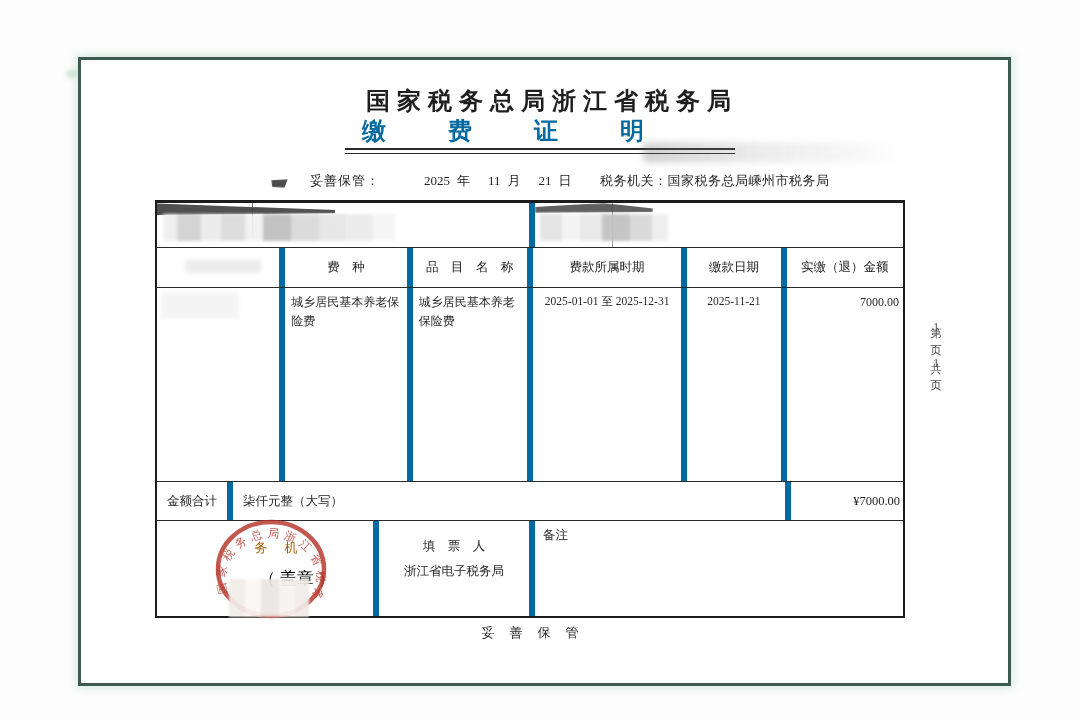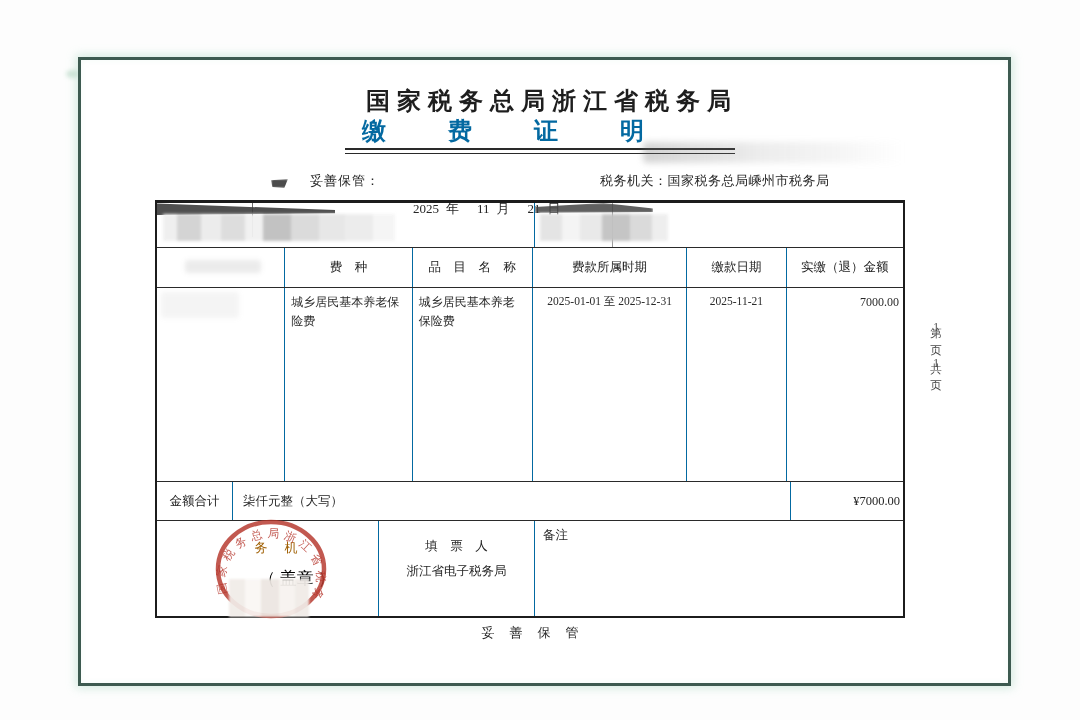--- a/index.html
+++ b/index.html
@@ -19,42 +19,42 @@
   .corner-blob{position:absolute;left:66px;top:70px;width:14px;height:8px;background:#cfe4d8;filter:blur(2px);border-radius:50%;}
 
   
   .title1{position:absolute;left:366px;top:85px;font-size:24px;font-weight:bold;letter-spacing:7px;white-space:nowrap;color:#1e1e1e;}
   .title2{position:absolute;left:362px;top:115px;font-size:24px;font-weight:bold;letter-spacing:62px;white-space:nowrap;color:#0369a1;}
   .dbl-rule{position:absolute;left:345px;top:148px;width:390px;height:3px;border-top:2px solid #2a2a2a;border-bottom:1px solid #2a2a2a;}
 
   
   .info-line{position:absolute;top:172px;left:0;width:1080px;font-size:13px;white-space:nowrap;}
   .info-date-label{position:absolute;left:310px;letter-spacing:1px;}
-  .info-date-vals{position:absolute;left:413px;margin-top:28px;}
+  .info-date-vals{position:absolute;left:424px;}
   .info-date-vals .num{margin-right:7px;}
   .info-date-vals .unit{margin-right:18px;}
   .info-auth{position:absolute;left:600px;letter-spacing:.5px;}
 
   
   .smudge-light{
     position:absolute;left:643px;top:142px;width:262px;height:21px;
     background:linear-gradient(90deg,rgba(110,110,110,.30),rgba(140,140,140,.16) 45%,rgba(160,160,160,.10) 75%,rgba(170,170,170,0));
     filter:blur(3px);border-radius:4px;
   }
   .mark-dark{position:absolute;left:271px;top:179px;width:17px;height:9px;background:#4c4c4c;filter:blur(1px);clip-path:polygon(0 15%,100% 0,78% 100%,8% 90%);}
 
   
   .doc-table{
     position:absolute;left:155px;top:200px;width:750px;height:418px;
     border:2px solid #1c1c1c;border-top-width:3px;box-sizing:border-box;
     display:flex;flex-direction:column;font-size:12.5px;
   }
   .trow{display:flex;border-bottom:1px solid #2a2a2a;box-sizing:border-box;position:relative;}
   .trow:last-child{border-bottom:none;flex:1;}
-  .tcell{border-right:1px solid #0369a1;box-sizing:border-box;position:relative;overflow:visible;}
+  .tcell{border-right:6px solid #0369a1;box-sizing:border-box;position:relative;overflow:visible;}
   .tcell:last-child{border-right:none;}
 
   .r1{height:45px;}
   .r2{height:40px;}
   .r3{height:194px;}
   .r4{height:39px;}
 
   
   .r1 .c-a{width:378px;}
   .r1 .c-b{flex:1;}

